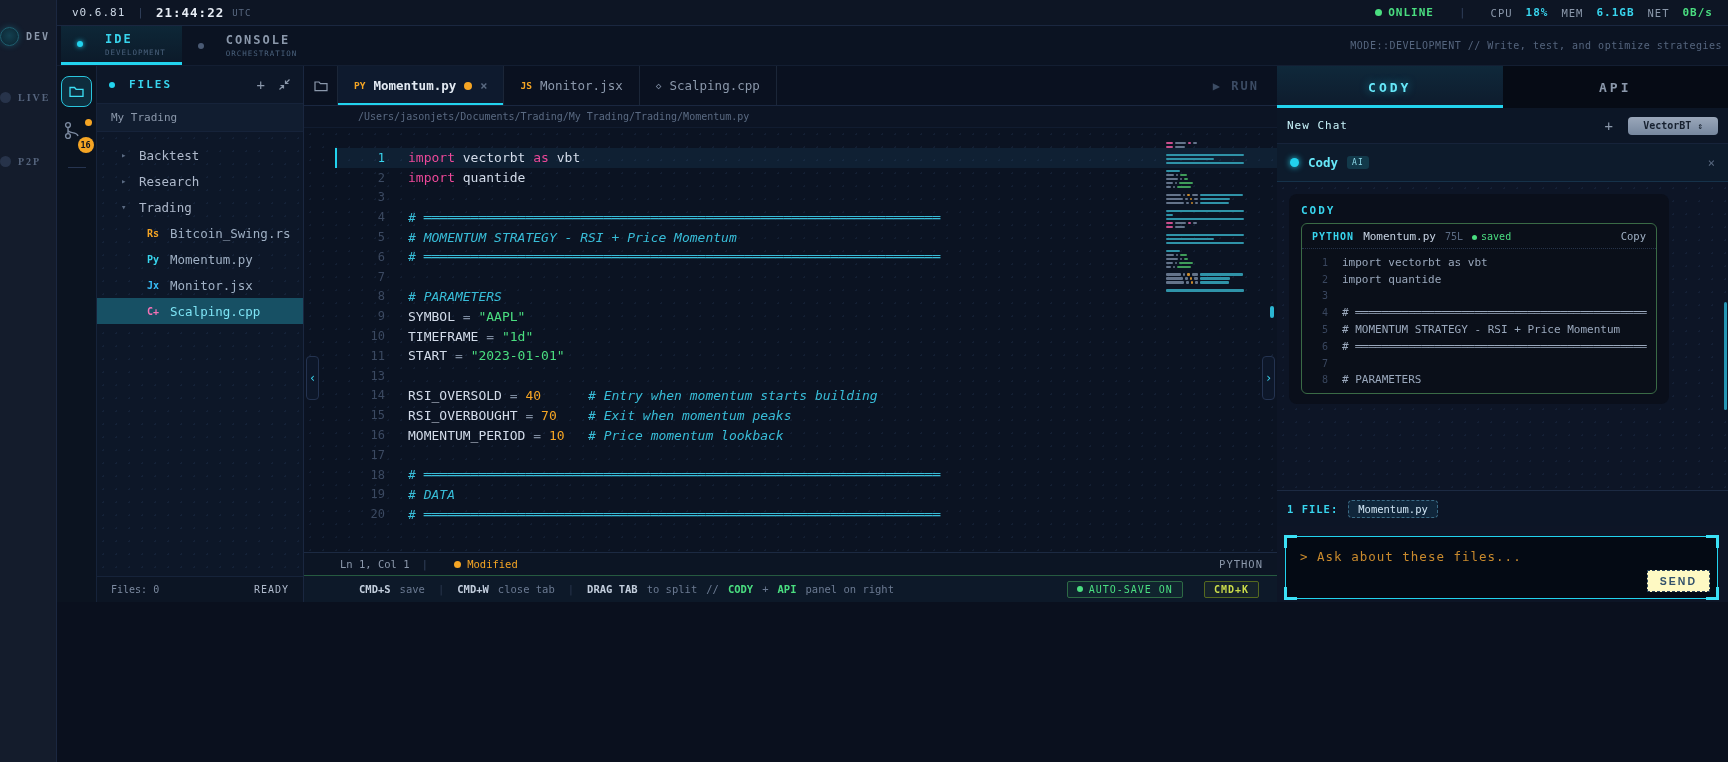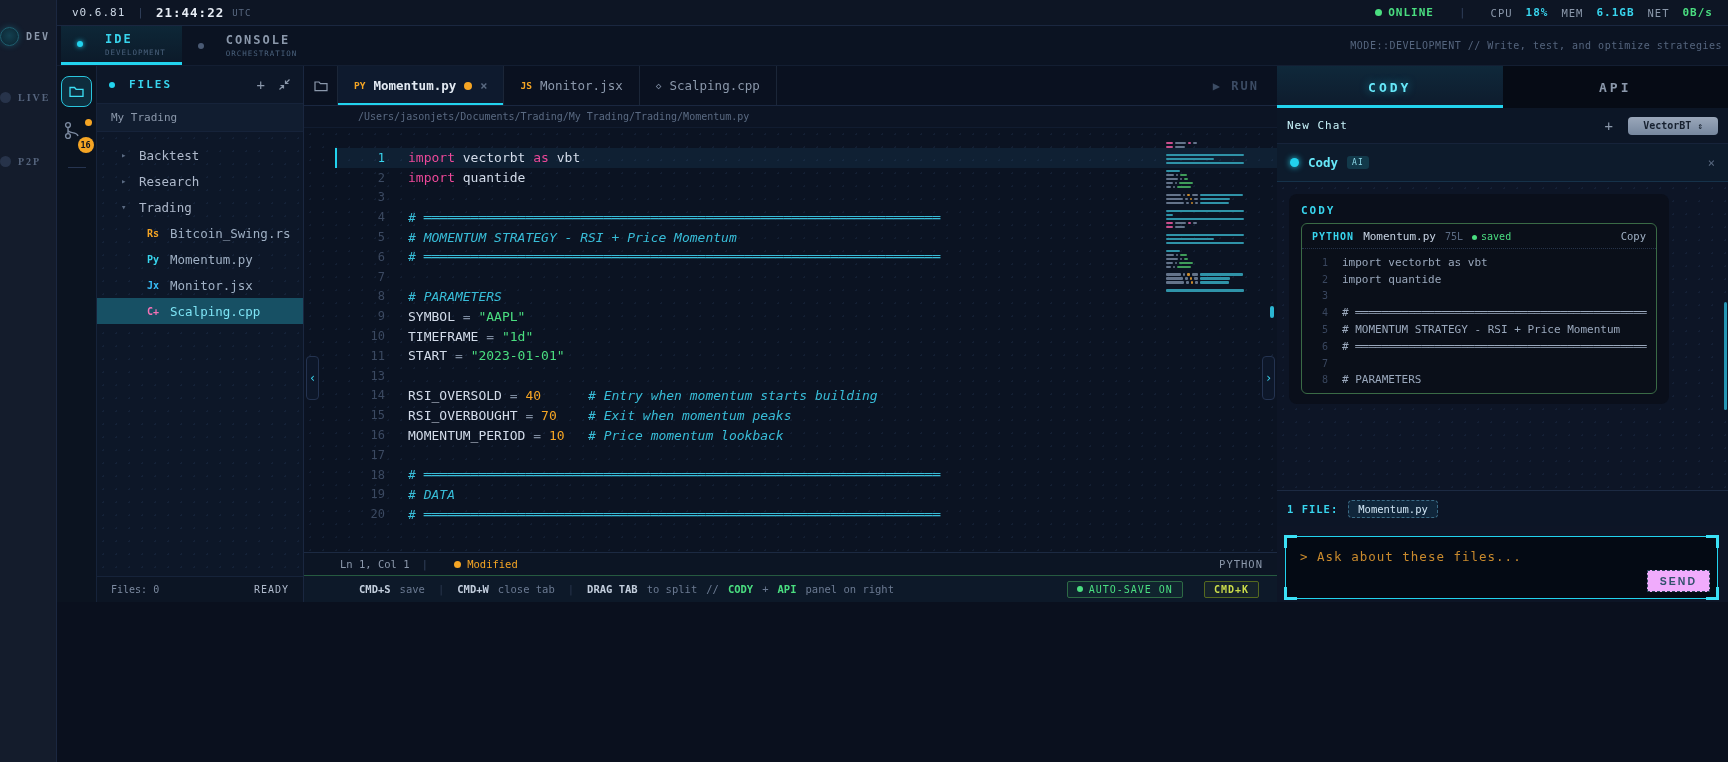--- a/index.html
+++ b/index.html
@@ -140,21 +140,21 @@
   .ctx-chip { border:1px dashed #3a6b85; background:#10263b; color:#cfe3f2; font-size:10.5px; padding:2px 9px; border-radius:4px; cursor:pointer; }
   #cody-inputwrap { height:76px; position:relative; padding:10px 10px 3px 8px; }
   #cody-inputbox { position:relative; width:100%; height:63px; border:1px solid #22d3ee; background:#040a14; }
   .corner { position:absolute; width:13px; height:13px; border:0 solid #3ce0f5; }
   .c-tl { left:-2px; top:-2px; border-left-width:3px; border-top-width:3px; }
   .c-tr { right:-2px; top:-2px; border-right-width:3px; border-top-width:3px; }
   .c-bl { left:-2px; bottom:-2px; border-left-width:3px; border-bottom-width:3px; }
   .c-br { right:-2px; bottom:-2px; border-right-width:3px; border-bottom-width:3px; }
   #cody-input { width:100%; height:100%; background:transparent; border:none; outline:none; resize:none; color:#e8eef6; font-family:inherit; font-size:12.5px; padding:12px 14px; letter-spacing:1px; }
   #cody-input::placeholder { color:#c98a2d; }
-  #send-btn { position:absolute; right:7px; bottom:6px; border:1px dashed #2a4258; background:#f0abfc; color:#31506b; font-size:10.5px; font-weight:bold; letter-spacing:2px; padding:4px 12px; cursor:pointer; }
+  #send-btn { position:absolute; right:7px; bottom:6px; border:1px dashed #2a4258; background:#fef9c3; color:#31506b; font-size:10.5px; font-weight:bold; letter-spacing:2px; padding:4px 12px; cursor:pointer; }
   #cody-foot { height:28px; display:flex; align-items:center; padding:0 12px; font-size:10.5px; color:#7c8aa0; background:#0d1526; }
   #foot-prog { margin-left:auto; color:#8b98ab; }
   #foot-line { width:86px; border-top:1px solid #2a3850; margin-left:10px; }
 
   
   #bottom { left:57px; top:602px; width:1671px; height:160px; background:#0c1322; border-top:1px solid #223049; display:flex; flex-direction:column; }
   #bp-tabs { height:33px; background:#192334; display:flex; align-items:stretch; padding-left:16px; }
   .bp-tab { display:flex; align-items:center; padding:0 11px; font-size:11px; letter-spacing:2px; color:#8b98ab; cursor:pointer; }
   .bp-tab.active { color:#38d5ee; background:rgba(34,211,238,.10); font-weight:bold; }
   #bp-right { margin-left:auto; display:flex; align-items:center; gap:18px; padding-right:23px; }

